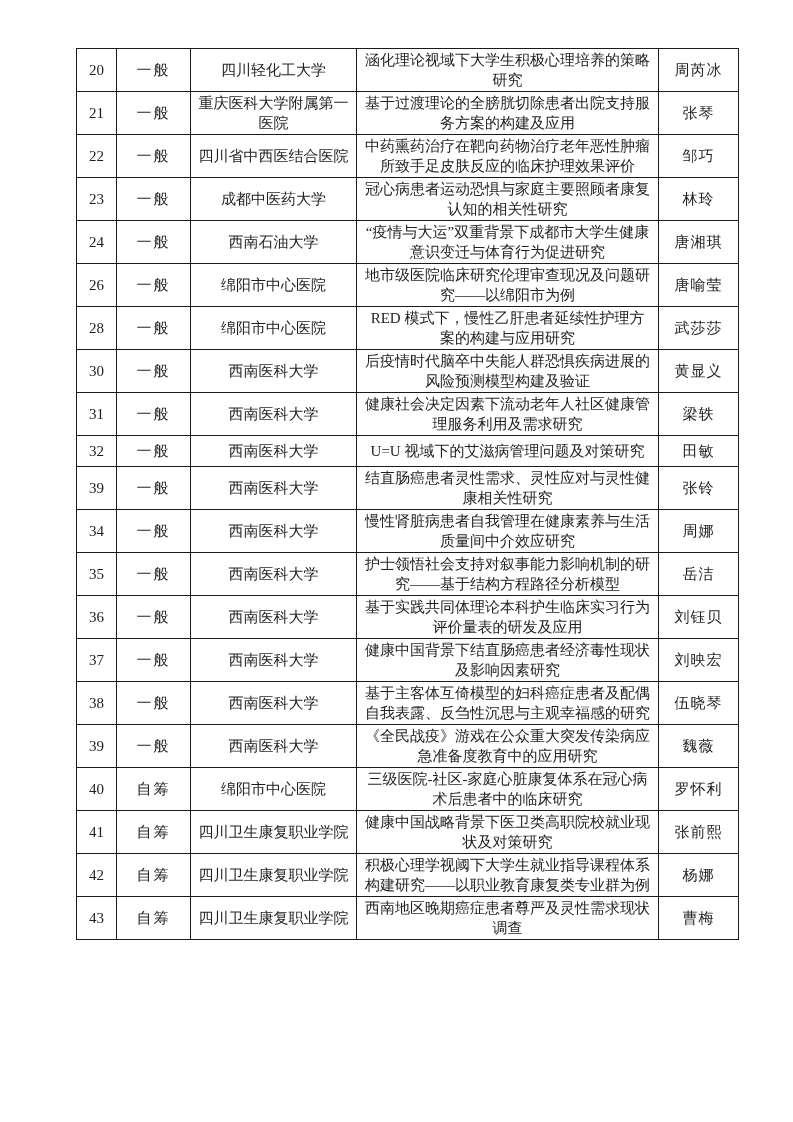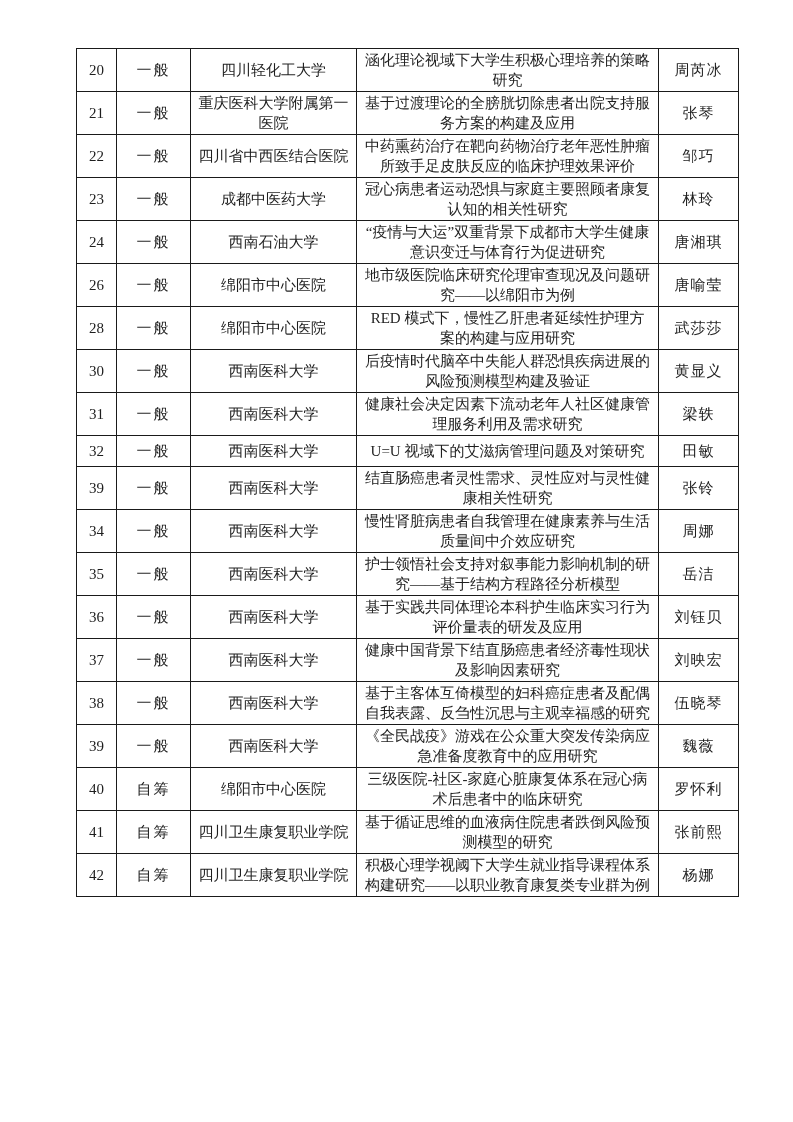--- a/index.html
+++ b/index.html
@@ -193,25 +193,32 @@
     <td class="c-no">40</td>
     <td class="c-category">自筹</td>
     <td class="c-institution">绵阳市中心医院</td>
     <td class="c-title">三级医院-社区-家庭心脏康复体系在冠心病术后患者中的临床研究</td>
     <td class="c-leader">罗怀利</td>
   </tr>
         <tr>
     <td class="c-no">41</td>
     <td class="c-category">自筹</td>
     <td class="c-institution">四川卫生康复职业学院</td>
-    <td class="c-title">基于循证思维的血液病住院患者跌倒风险预测模型的研究</td>
+    <td class="c-title">健康中国战略背景下医卫类高职院校就业现状及对策研究</td>
     <td class="c-leader">张前熙</td>
   </tr>
         <tr>
     <td class="c-no">42</td>
     <td class="c-category">自筹</td>
     <td class="c-institution">四川卫生康复职业学院</td>
     <td class="c-title">积极心理学视阈下大学生就业指导课程体系构建研究——以职业教育康复类专业群为例</td>
     <td class="c-leader">杨娜</td>
+  </tr>
+        <tr>
+    <td class="c-no">43</td>
+    <td class="c-category">自筹</td>
+    <td class="c-institution">四川卫生康复职业学院</td>
+    <td class="c-title">西南地区晚期癌症患者尊严及灵性需求现状调查</td>
+    <td class="c-leader">曹梅</td>
   </tr>
       </tbody>
   </table>
 </div>
 
 </body></html>

